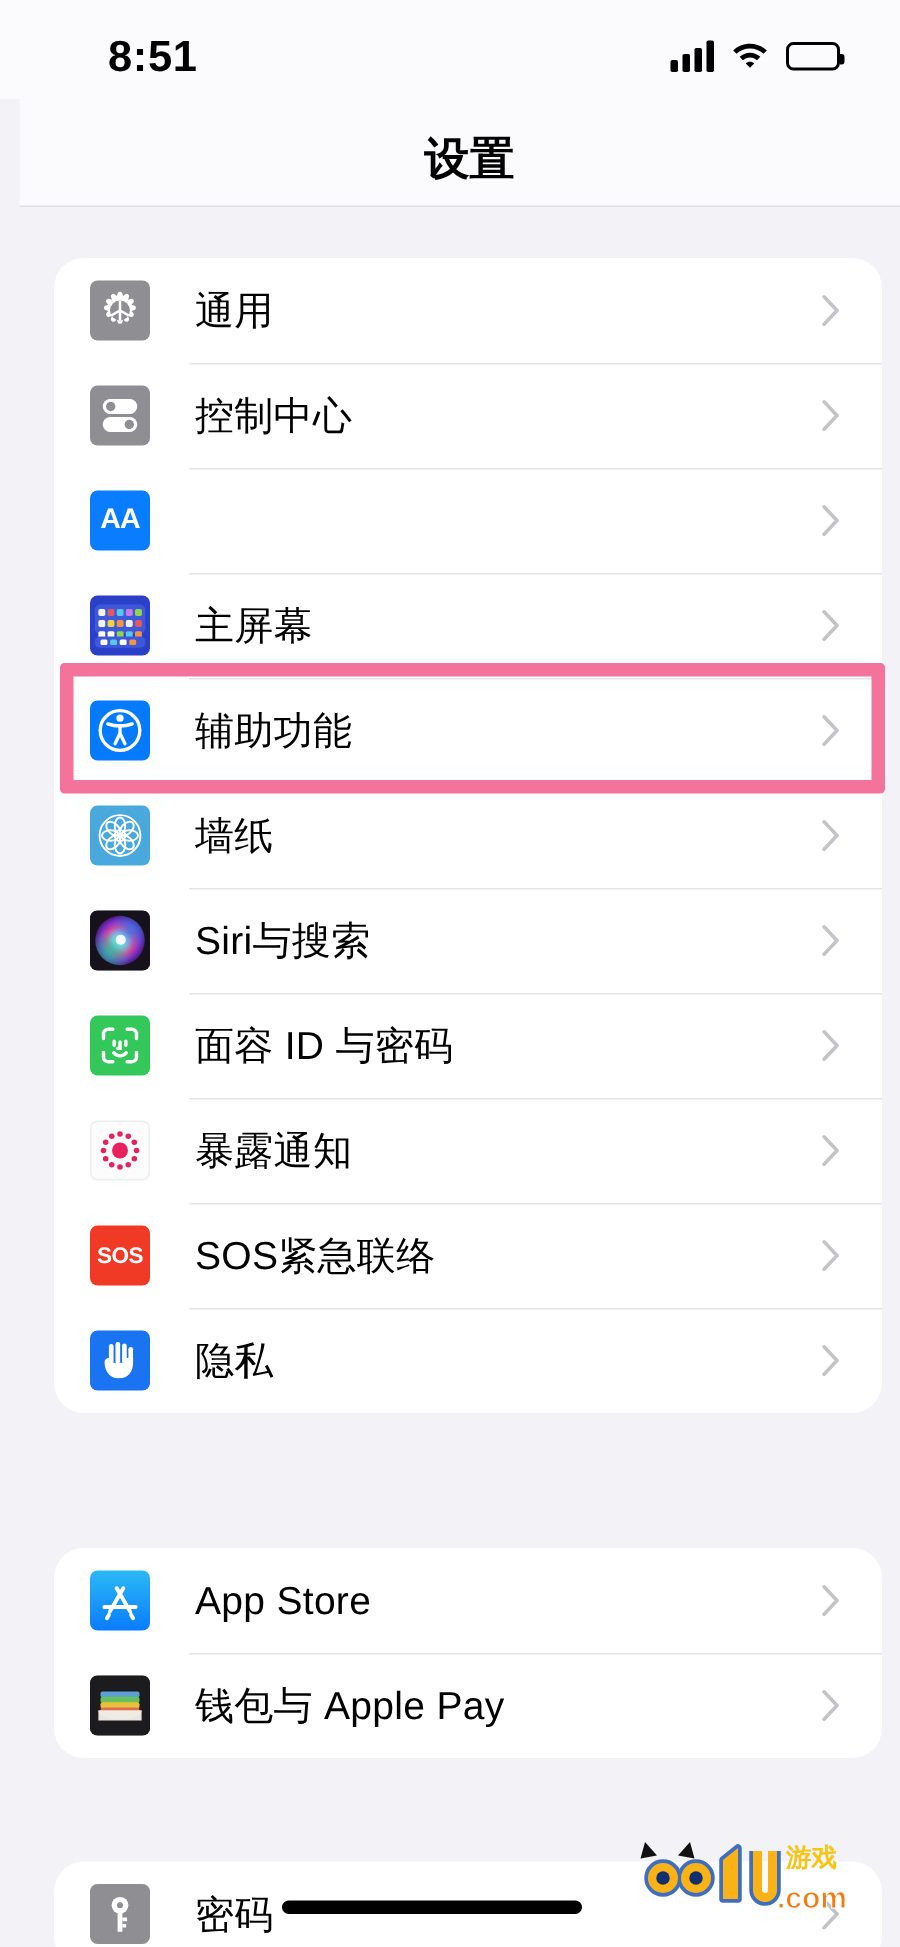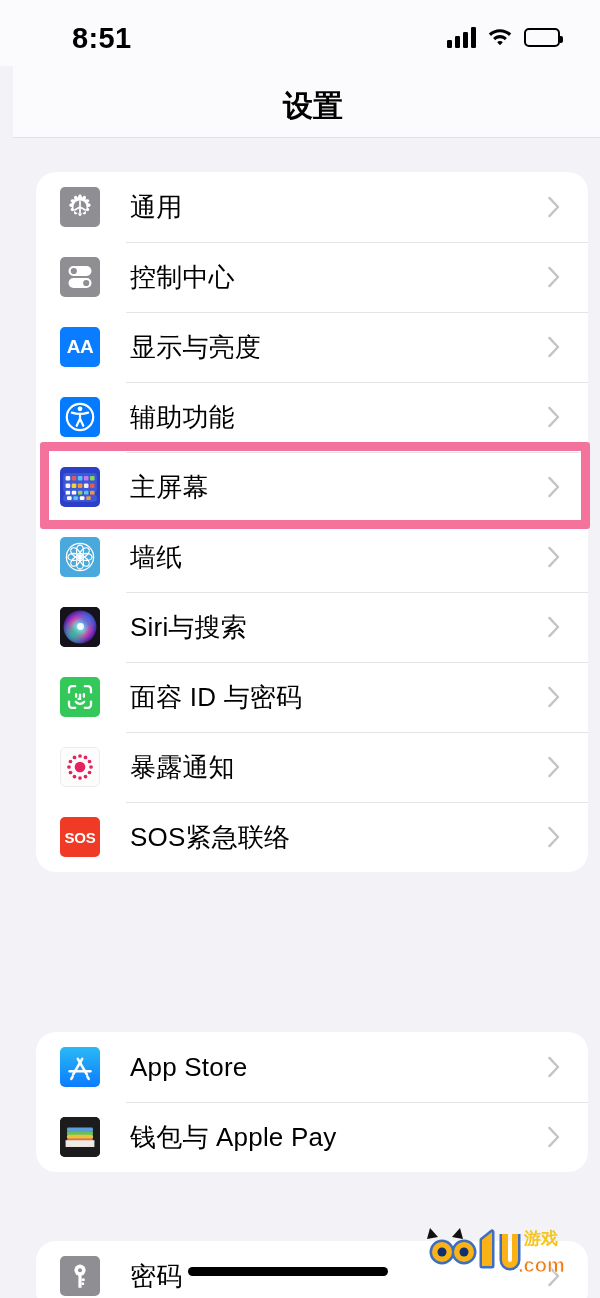--- a/index.html
+++ b/index.html
@@ -221,37 +221,20 @@
           <div class="chev">
             <svg viewBox="0 0 12 21" width="12" height="21">
     <path d="M1.4 1.4 10 10.5 1.4 19.6" fill="none" stroke="#C4C4C8" stroke-width="2.4" stroke-linecap="round" stroke-linejoin="round"></path>
   </svg>
           </div>
         </div>
         <div class="row">
           <div class="row-icon ic-aa">
             <span class="aa-text">AA</span>
           </div>
-          <div class="row-label">显示与亮度</div>
-          <div class="chev">
-            <svg viewBox="0 0 12 21" width="12" height="21">
-    <path d="M1.4 1.4 10 10.5 1.4 19.6" fill="none" stroke="#C4C4C8" stroke-width="2.4" stroke-linecap="round" stroke-linejoin="round"></path>
-  </svg>
-          </div>
-        </div>
-        <div class="row">
-          <div class="row-icon ic-acc">
-            <svg viewBox="0 0 40 40" width="40" height="40">
-        <circle cx="20" cy="20" r="13.2" fill="none" stroke="#fff" stroke-width="2.2"></circle>
-        <circle cx="20" cy="11.8" r="2.4" fill="#fff"></circle>
-        <path d="M11.8 15.6c2.6.9 5.3 1.4 8.2 1.4s5.6-.5 8.2-1.4" stroke="#fff" stroke-width="2.2" fill="none" stroke-linecap="round"></path>
-        <path d="M20 16.6v5.2M20 21.8l-3.3 7M20 21.8l3.3 7" stroke="#fff" stroke-width="2.2" fill="none" stroke-linecap="round"></path>
-      </svg>
-          </div>
-          <div class="row-label">辅助功能</div>
           <div class="chev">
             <svg viewBox="0 0 12 21" width="12" height="21">
     <path d="M1.4 1.4 10 10.5 1.4 19.6" fill="none" stroke="#C4C4C8" stroke-width="2.4" stroke-linecap="round" stroke-linejoin="round"></path>
   </svg>
           </div>
         </div>
         <div class="row">
           <div class="row-icon ic-home">
             <svg viewBox="0 0 40 40" width="40" height="40">
         <rect x="3.2" y="6" width="33.6" height="19.5" rx="3.4" fill="#3D58D8"></rect>
@@ -271,20 +254,36 @@
               <rect x="23.9" y="23.8" width="4.6" height="4.6" rx="1.1" fill="#59C6EE"></rect>
               <rect x="30" y="23.8" width="4.6" height="4.6" rx="1.1" fill="#F29440"></rect>
         <rect x="3.2" y="27.4" width="33.6" height="7.4" rx="3.2" fill="#3D58D8"></rect>
         <rect x="7" y="29.3" width="4.6" height="3.7" rx="1" fill="#FFFFFF"></rect>
         <rect x="13.4" y="29.3" width="4.6" height="3.7" rx="1" fill="#59C6EE"></rect>
         <rect x="19.8" y="29.3" width="4.6" height="3.7" rx="1" fill="#FFFFFF"></rect>
         <rect x="26.2" y="29.3" width="4.6" height="3.7" rx="1" fill="#F29440"></rect>
       </svg>
           </div>
           <div class="row-label">主屏幕</div>
+          <div class="chev">
+            <svg viewBox="0 0 12 21" width="12" height="21">
+    <path d="M1.4 1.4 10 10.5 1.4 19.6" fill="none" stroke="#C4C4C8" stroke-width="2.4" stroke-linecap="round" stroke-linejoin="round"></path>
+  </svg>
+          </div>
+        </div>
+        <div class="row">
+          <div class="row-icon ic-acc">
+            <svg viewBox="0 0 40 40" width="40" height="40">
+        <circle cx="20" cy="20" r="13.2" fill="none" stroke="#fff" stroke-width="2.2"></circle>
+        <circle cx="20" cy="11.8" r="2.4" fill="#fff"></circle>
+        <path d="M11.8 15.6c2.6.9 5.3 1.4 8.2 1.4s5.6-.5 8.2-1.4" stroke="#fff" stroke-width="2.2" fill="none" stroke-linecap="round"></path>
+        <path d="M20 16.6v5.2M20 21.8l-3.3 7M20 21.8l3.3 7" stroke="#fff" stroke-width="2.2" fill="none" stroke-linecap="round"></path>
+      </svg>
+          </div>
+          <div class="row-label">辅助功能</div>
           <div class="chev">
             <svg viewBox="0 0 12 21" width="12" height="21">
     <path d="M1.4 1.4 10 10.5 1.4 19.6" fill="none" stroke="#C4C4C8" stroke-width="2.4" stroke-linecap="round" stroke-linejoin="round"></path>
   </svg>
           </div>
         </div>
         <div class="row">
           <div class="row-icon ic-wall">
             <svg viewBox="0 0 40 40" width="40" height="40">
         <circle cx="20" cy="20" r="13.6" fill="none" stroke="#fff" stroke-width="1.3"></circle>
@@ -384,20 +383,39 @@
             <svg viewBox="0 0 12 21" width="12" height="21">
     <path d="M1.4 1.4 10 10.5 1.4 19.6" fill="none" stroke="#C4C4C8" stroke-width="2.4" stroke-linecap="round" stroke-linejoin="round"></path>
   </svg>
           </div>
         </div>
         <div class="row">
           <div class="row-icon ic-sos">
             <span class="sos-text">SOS</span>
           </div>
           <div class="row-label">SOS紧急联络</div>
+          <div class="chev">
+            <svg viewBox="0 0 12 21" width="12" height="21">
+    <path d="M1.4 1.4 10 10.5 1.4 19.6" fill="none" stroke="#C4C4C8" stroke-width="2.4" stroke-linecap="round" stroke-linejoin="round"></path>
+  </svg>
+          </div>
+        </div>
+        <div class="row">
+          <div class="row-icon ic-priv">
+            <svg viewBox="0 0 40 40" width="40" height="40">
+        <g fill="#fff">
+          <rect x="12.6" y="9" width="3.1" height="13" rx="1.55"></rect>
+          <rect x="17" y="7.6" width="3.1" height="14.4" rx="1.55"></rect>
+          <rect x="21.4" y="8.6" width="3.1" height="13.4" rx="1.55"></rect>
+          <rect x="25.6" y="11" width="3.1" height="11" rx="1.55"></rect>
+          <path d="M12.6 18.4c-1.7 0-2.9 1.2-2.9 2.7 0 4.9 2.7 10.8 9.6 10.8 6.1 0 9.4-4.3 9.4-10.4v-3.1h-6.1v3.1H12.6z"></path>
+        </g>
+      </svg>
+          </div>
+          <div class="row-label">隐私</div>
           <div class="chev">
             <svg viewBox="0 0 12 21" width="12" height="21">
     <path d="M1.4 1.4 10 10.5 1.4 19.6" fill="none" stroke="#C4C4C8" stroke-width="2.4" stroke-linecap="round" stroke-linejoin="round"></path>
   </svg>
           </div>
         </div>
       </div>
     <div class="group" id="group-store">
         <div class="row">
           <div class="row-icon ic-app">

